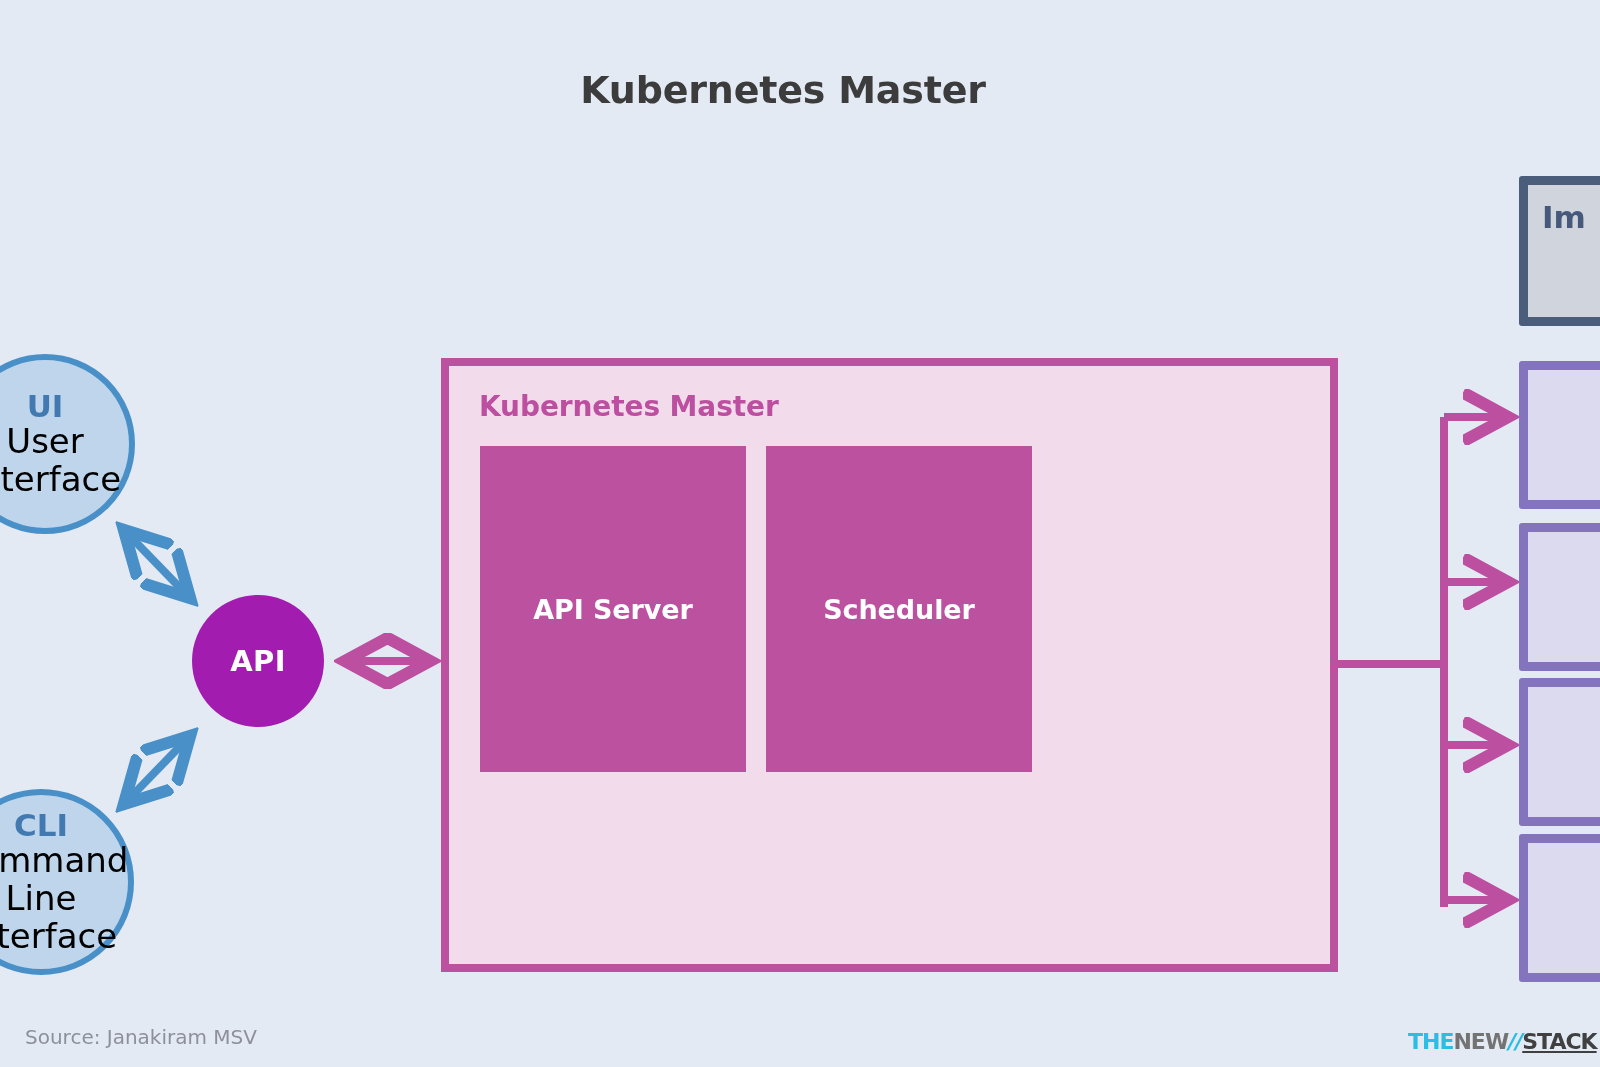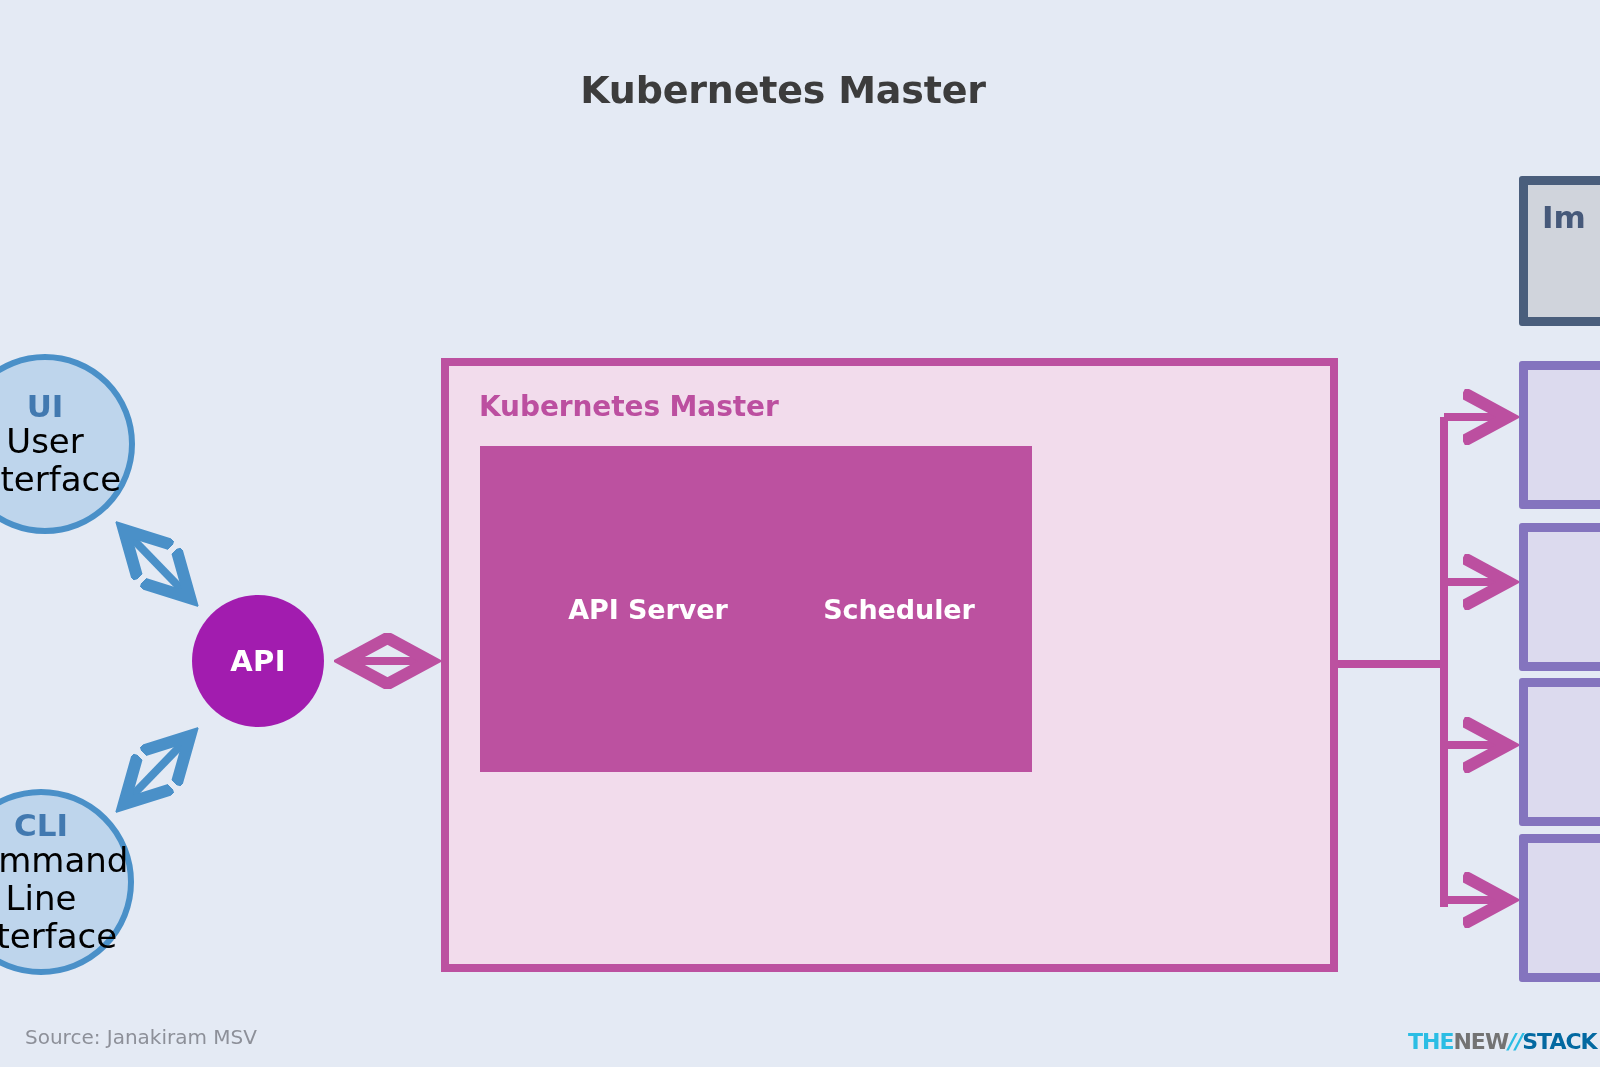--- a/index.html
+++ b/index.html
@@ -67,21 +67,21 @@
     letter-spacing:-0.1px;
   }
   .component-box{
     position:absolute;
     background:#bc51a0;
     display:flex;align-items:center;justify-content:center;
   }
   .component-box .lbl{
     color:#ffffff;font-weight:bold;font-size:27px;letter-spacing:-0.1px;
   }
-  #box-apiserver{left:31px;top:80px;width:266px;height:326px;padding-left:35px;}
+  #box-apiserver{left:31px;top:80px;width:266px;height:326px;}
   #box-scheduler{left:317px;top:80px;width:266px;height:326px;}
   #box-controller{left:602px;top:80px;width:267px;height:326px;}
   #box-etcd{left:31px;top:423px;width:838px;height:160px;}
 
   
   .registry-box{
     position:absolute;left:1519px;top:160px;width:120px;height:150px;
     box-sizing:border-box;
     background:#d0d4dc;
     border:9px solid #4a5e7c;
@@ -114,21 +114,21 @@
   }
   .tns-logo{
     position:absolute;left:1408px;top:1013px;
     font-family:"DejaVu Sans", sans-serif;
     font-weight:bold;font-size:22px;letter-spacing:-1px;
     white-space:nowrap;
   }
   .tns-logo .c1{color:#2bbde4;}
   .tns-logo .c2{color:#737373;}
   .tns-logo .c3{color:#2bbde4;font-style:italic;}
-  .tns-logo .c4{color:#0369a1;}
+  .tns-logo .c4{color:#404040;text-decoration:underline;}
 </style>
 </head>
 <body>
 
 <div id="stage">
 
   <div class="page-title">Kubernetes Master</div>
 
   <svg id="wires" viewBox="0 0 1600 1067" xmlns="http://www.w3.org/2000/svg">
     <defs>

